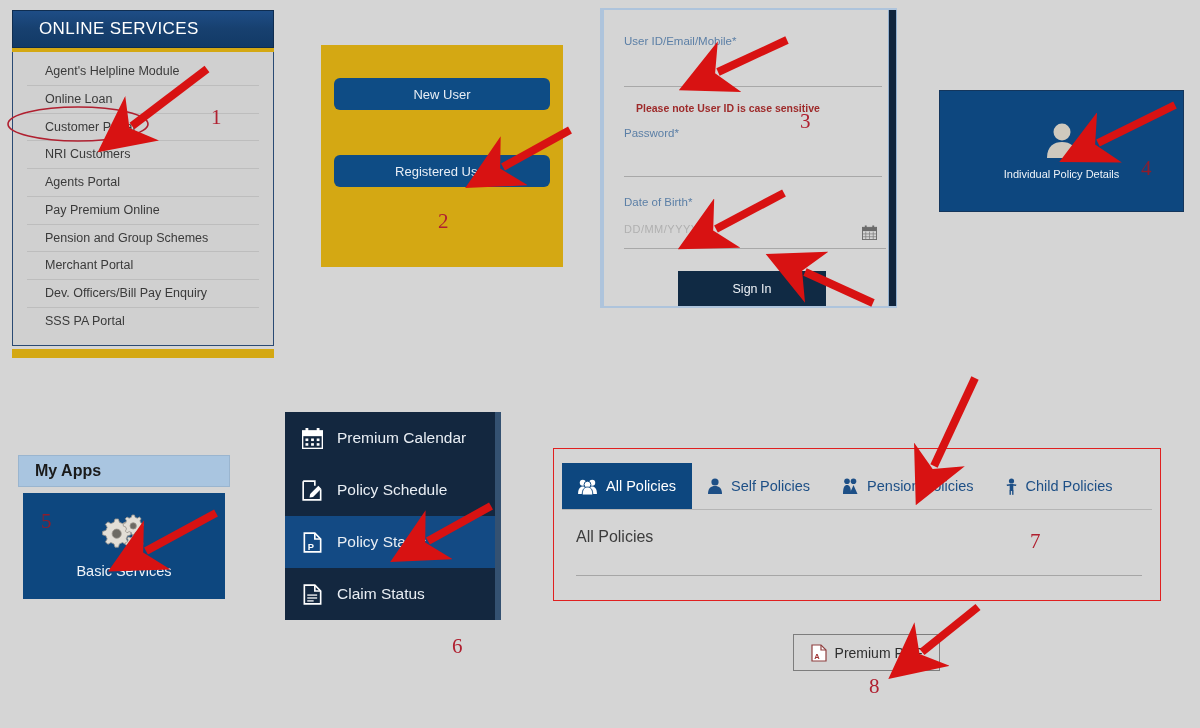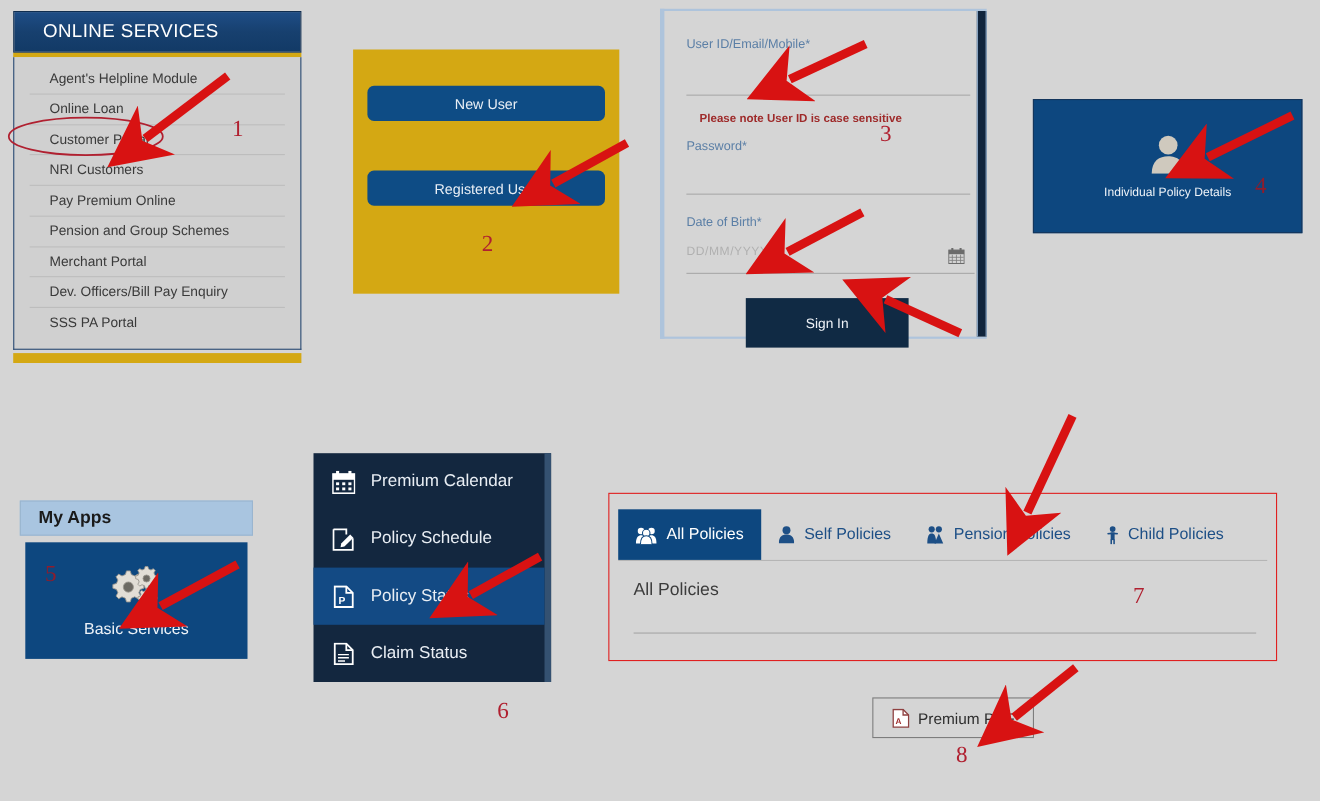--- a/index.html
+++ b/index.html
@@ -99,21 +99,21 @@
   #line-password{left:20px;top:166px;width:258px;}
   #lbl-dob{left:20px;top:186px;}
   #dob-input{
     position:absolute;left:20px;top:213px;
     font-size:11px;color:#b0b0b0;letter-spacing:.5px;
   }
   #line-dob{left:20px;top:238px;width:262px;}
   #cal-icon{position:absolute;left:258px;top:215px;}
   #btn-signin{
     position:absolute;left:74px;top:261px;
-    width:148px;height:45px;
+    width:148px;height:35px;
     background:#102a44;
     border:none;
     color:#eef2f7;font-size:12.5px;
     font-family:"Liberation Sans", sans-serif;
     cursor:pointer;
   }
   #marker-3{left:800px;top:109px;}
 
   
   #policy-tile{
@@ -243,20 +243,21 @@
 <body>
 
 <div class="abs" id="online-services">
   <div id="os-header">ONLINE SERVICES</div>
   <div id="os-accent"></div>
   <div id="os-body">
     <div class="os-item">Agent's Helpline Module</div>
     <div class="os-item">Online Loan</div>
     <div class="os-item">Customer Portal</div>
     <div class="os-item">NRI Customers</div>
+    <div class="os-item">Agents Portal</div>
     <div class="os-item">Pay Premium Online</div>
     <div class="os-item">Pension and Group Schemes</div>
     <div class="os-item">Merchant Portal</div>
     <div class="os-item">Dev. Officers/Bill Pay Enquiry</div>
     <div class="os-item">SSS PA Portal</div>
   </div>
   <div id="os-footerbar"></div>
 </div>
 <div class="marker abs" id="marker-1" style="left:211px;top:105px;">1</div>
 

